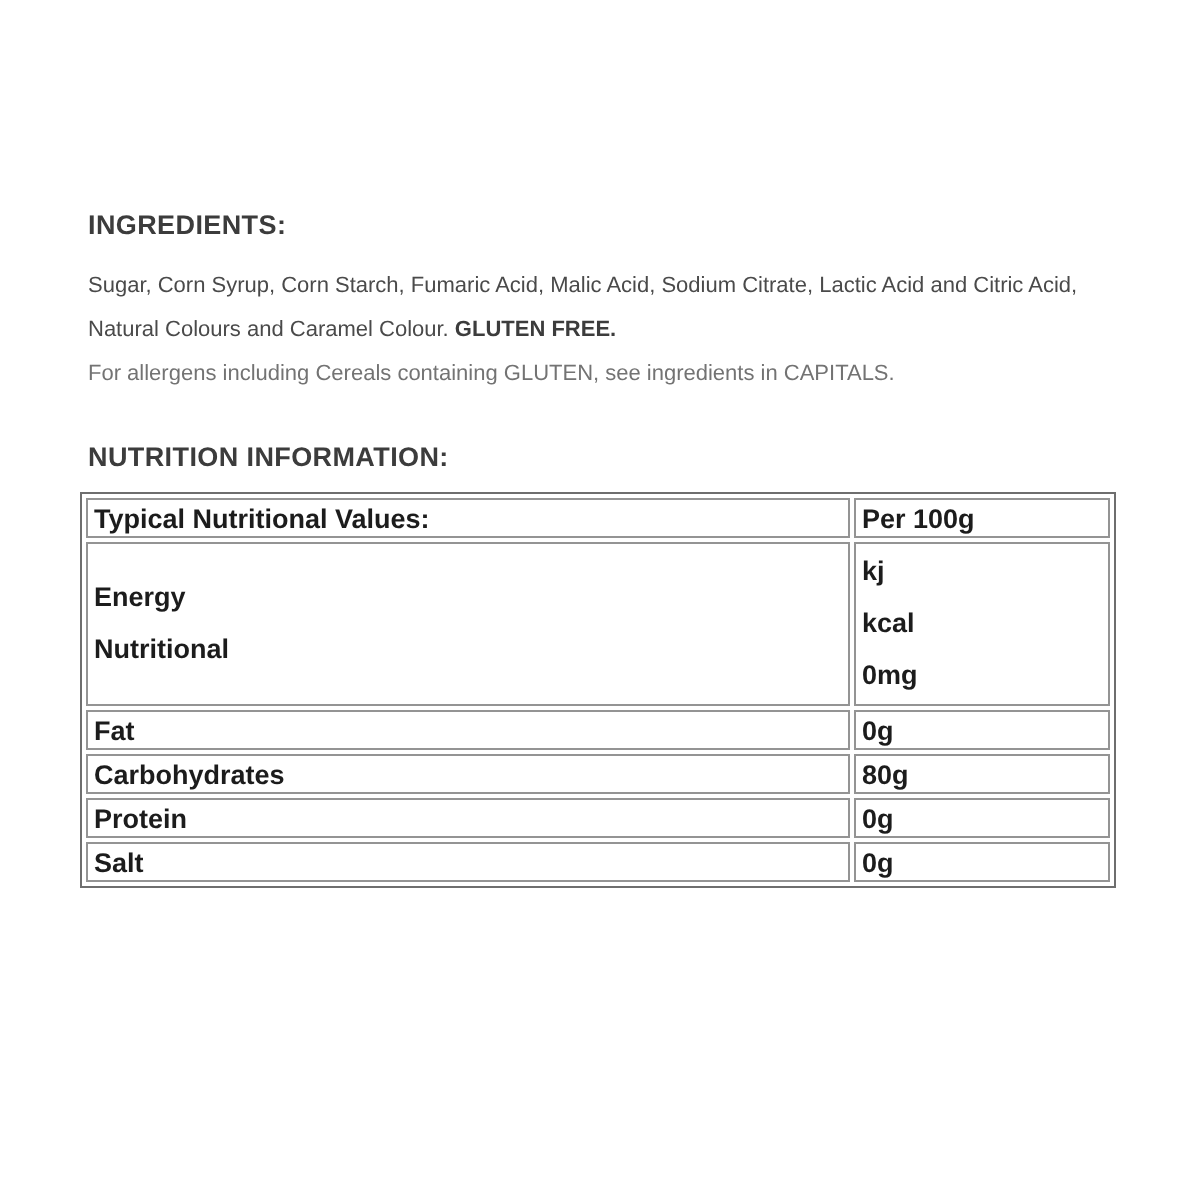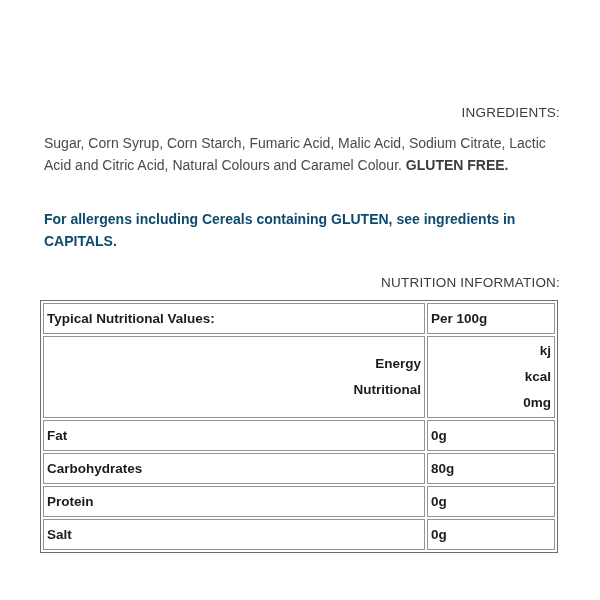--- a/index.html
+++ b/index.html
@@ -15,44 +15,42 @@
     overflow: hidden;
   }
   .page {
     position: absolute;
     left: 44px;
     top: 104px;
     width: 516px;
   }
   .heading {
     font-size: 13.5px;
-    font-weight: normal;
+    font-weight: bold;
     color: #3c3c3c;
     line-height: 18px;
     margin: 0;
     letter-spacing: 0.2px;
-    text-align: right;
   }
   .h-ingredients { margin-bottom: 10px; }
   .h-allergy     { margin-top: 8px; margin-bottom: 7px; }
   .h-nutrition   { margin-top: 22px; margin-bottom: 8px; }
   .para {
-    font-size: 14px;
+    font-size: 11px;
     color: #4a4a4a;
     line-height: 22px;
     margin: 0;
   }
   .para .bold-part {
     font-weight: bold;
     color: #3c3c3c;
   }
   .para-allergy {
-    font-weight: bold;
-    color: #0c4a6e;
-    margin-top: 32px;
+    font-weight: normal;
+    color: #737373;
   }
   table.nutrition {
     border-collapse: separate;
     border-spacing: 2px;
     border: 1px solid #6e6e6e;
     width: 518px;
     margin-left: -4px;
     table-layout: fixed;
     background: #ffffff;
   }
@@ -60,31 +58,30 @@
   table.nutrition td {
     border: 1px solid #949494;
     box-sizing: border-box;
     font-size: 13.5px;
     font-weight: bold;
     color: #1c1c1c;
     text-align: left;
     vertical-align: middle;
     padding: 1px 3px;
     line-height: 15px;
-    height: 31px;
+    height: 20px;
     overflow: hidden;
   }
   col.c-label { width: 382px; }
   col.c-value { width: 128px; }
   tr.energy-row td {
     height: 82px;
     line-height: 26px;
     padding-top: 0;
     padding-bottom: 0;
-    text-align: right;
   }
   .cell-line { line-height: 26px; }
 </style>
 </head>
 <body>
 
 <div class="page">
 
   <p class="heading h-ingredients">INGREDIENTS:</p>
 

